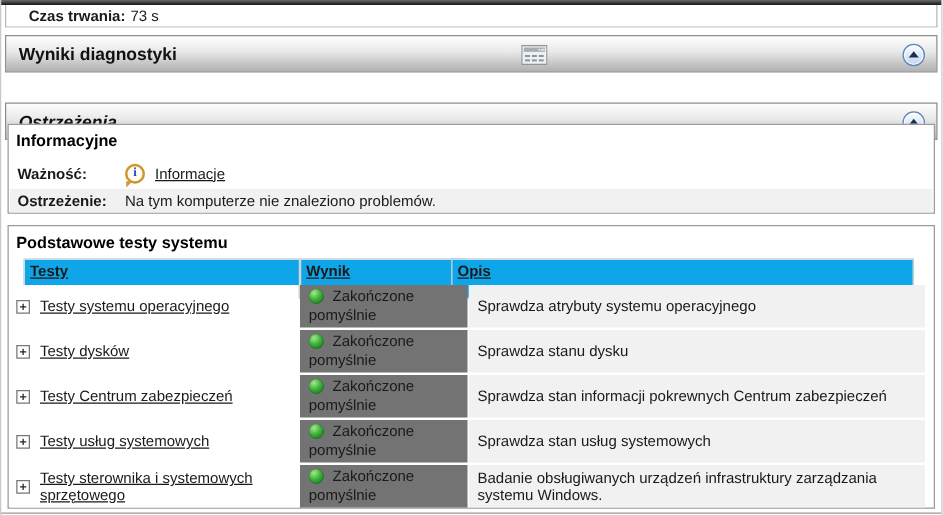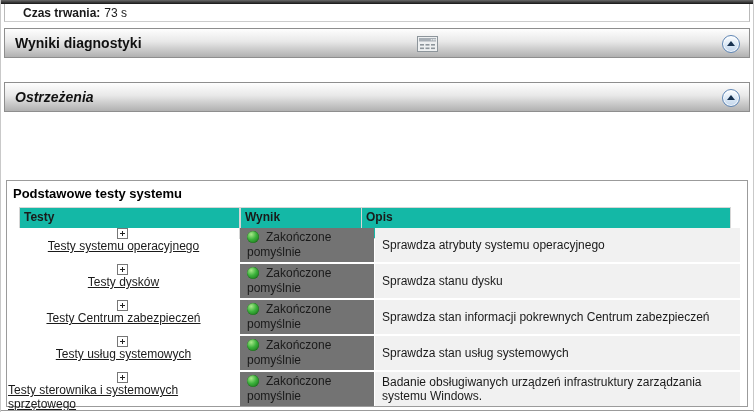--- a/index.html
+++ b/index.html
@@ -55,30 +55,30 @@
   .info-icon { width:16px; height:16px; border-radius:50%; background:#fffdf2;
     border:2px solid #cf9730; position:relative; margin-right:8px; flex:none; }
   .info-icon .i { position:absolute; left:0; top:0; right:0; bottom:0;
     font:bold 10px "Liberation Serif", serif; color:#1f45c8; text-align:center; line-height:12px; }
   .info-icon .tail { position:absolute; left:-1px; bottom:-5px; width:0; height:0;
     border-left:5px solid #cf9730; border-bottom:5px solid transparent; }
   a.link { color:#1a1a1a; text-decoration:underline; cursor:pointer; }
 
   
   .thead { position:absolute; top:26px; left:0; right:0; height:20px; }
-  .th { position:absolute; top:0; height:32px; background:#14b8a6; border:1px solid #d6d6d6;
-    font-weight:bold; padding:2px 0 0 4px; }
+  .th { position:absolute; top:0; height:32px; background:#0ea5e9; border:1px solid #d6d6d6;
+    font-weight:bold; padding:2px 0 0 4px;text-decoration:underline; }
   .th-testy { left:12px;  width:221px; }
   .th-wynik { left:233px; width:133px; }
   .th-opis  { left:354px; width:370px; }
 
   .tbody { position:absolute; top:47px; left:1px; right:1px; }
   .trow { position:relative; height:34px; margin-bottom:2px; }
   .cell-testy { position:absolute; left:0; top:0; width:231px; height:34px;
-    display:flex; align-items:center; background:#fff;flex-direction:column; }
+    display:flex; align-items:center; background:#fff; }
   .plusbox { width:11px; height:11px; border:1px solid #777; background:#fff;
     position:relative; margin:0 8px 0 5px; flex:none; cursor:pointer; }
   .plusbox::before { content:""; position:absolute; left:2px; right:2px; top:4px; height:1px; background:#222; }
   .plusbox::after  { content:""; position:absolute; top:2px; bottom:2px; left:4px; width:1px; background:#222; }
   .cell-testy a { line-height:14px; }
   .cell-wynik { position:absolute; left:232px; top:0; width:134px; height:34px;
     background:#737373; padding:2px 0 0 7px; line-height:15px; }
   .ball { display:inline-block; width:12px; height:12px; border-radius:50%;
     vertical-align:-2px; margin-right:7px;
     background:radial-gradient(circle at 35% 28%, #a8e88a 0%, #49b winners 0%, #3cb23c 45%, #1d7a1d 85%, #145714 100%);
@@ -123,20 +123,35 @@
       </span>
   </div>
 
   <div class="section-header hdr-warnings italic">
     <span class="title">Ostrzeżenia</span>
     <span class="collapse-btn">
         <span class="tri"></span>
       </span>
   </div>
 
+  <div class="panel panel-info">
+    <div class="panel-title">Informacyjne</div>
+    <div class="info-row row-waznosc">
+      <span class="lbl">Ważność:</span>
+      <span class="info-icon">
+        <span class="i">i</span>
+        <span class="tail"></span>
+      </span>
+      <a class="link">Informacje</a>
+    </div>
+    <div class="info-row row-ostrz">
+      <span class="lbl">Ostrzeżenie:</span>
+      <span>Na tym komputerze nie znaleziono problemów.</span>
+    </div>
+  </div>
 
   <div class="panel panel-tests">
     <div class="panel-title">Podstawowe testy systemu</div>
     <div class="thead">
       <div class="th th-testy">Testy</div>
       <div class="th th-wynik">Wynik</div>
       <div class="th th-opis">Opis</div>
     </div>
     <div class="tbody" id="test-rows">
         <div class="trow">

